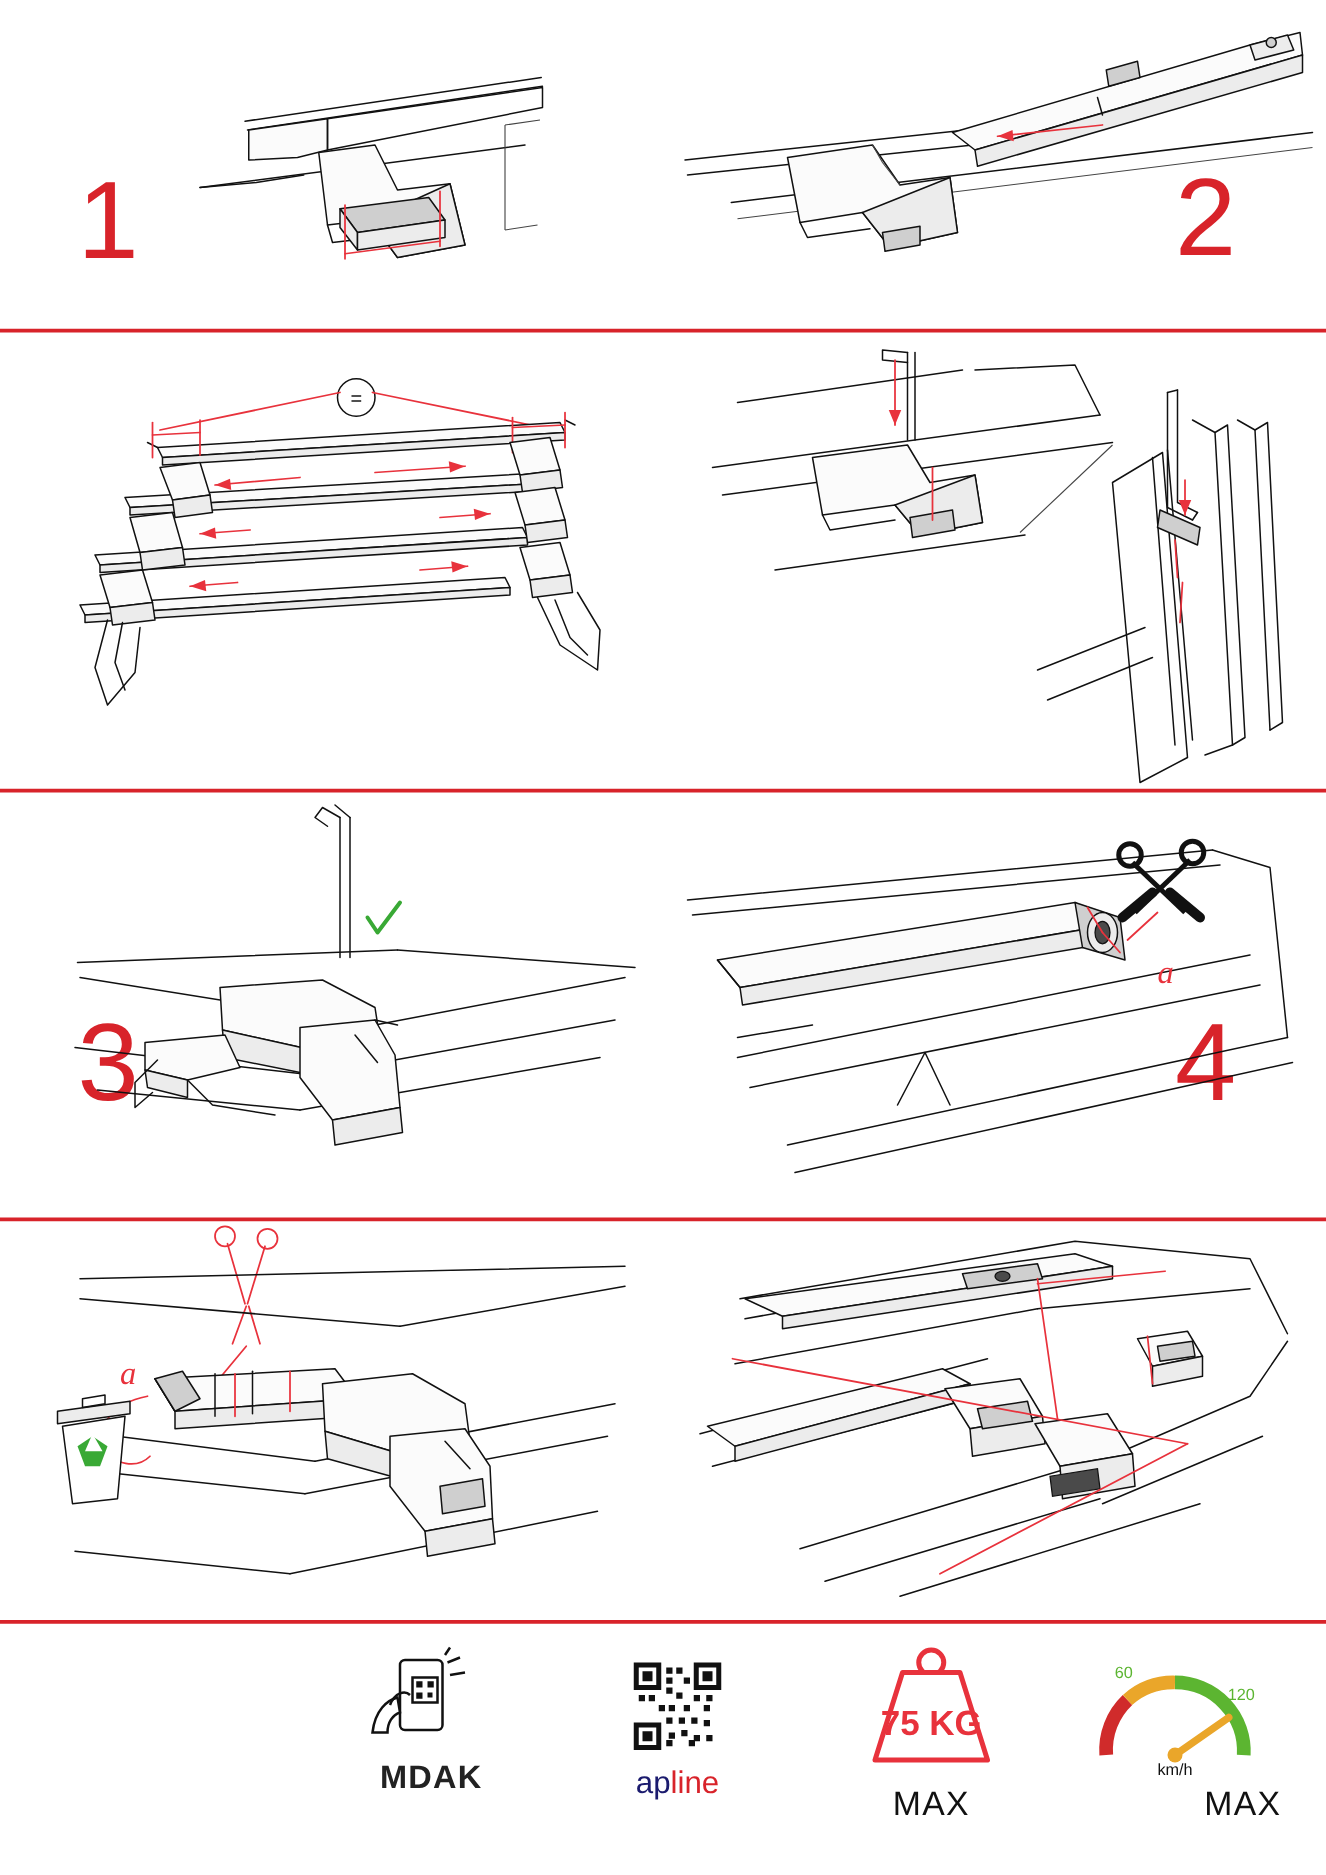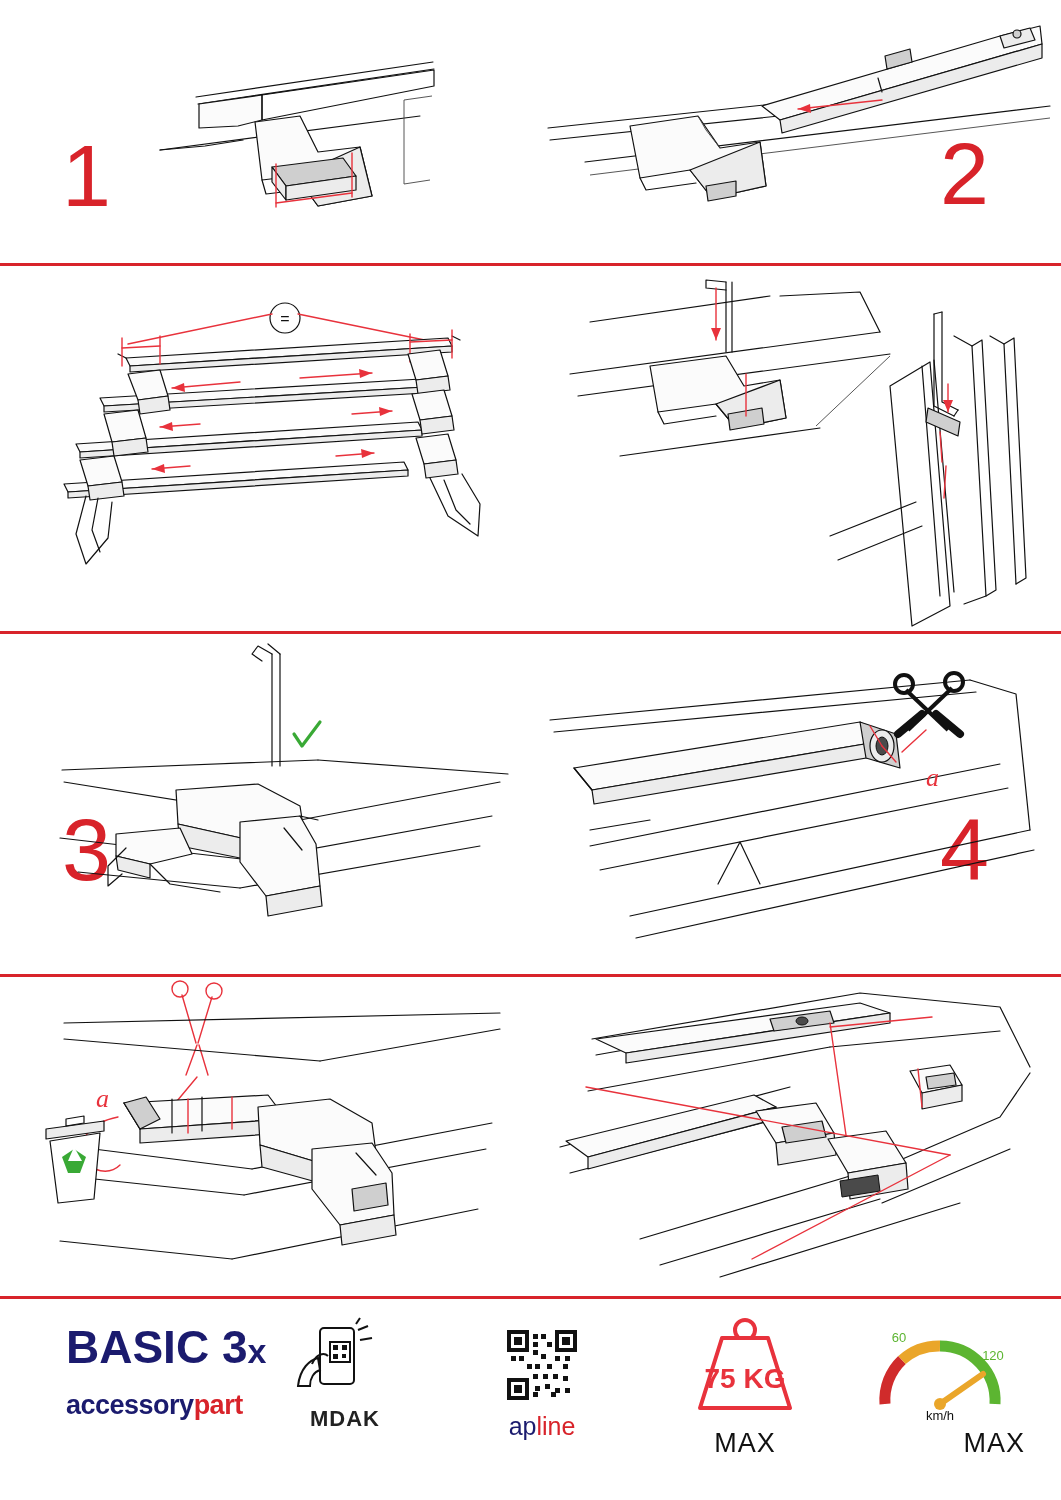--- a/index.html
+++ b/index.html
@@ -96,21 +96,21 @@
 
   .logo-mdak {
     position: absolute;
     left: 290px;
     top: 28px;
     width: 110px;
     text-align: center;
   }
   .logo-mdak .label {
     margin-top: 8px;
-    font-size: 22px;
+    font-size: 26px;
     font-weight: 600;
     letter-spacing: 1px;
     color: #222;
   }
   .logo-ipqi {
     position: absolute;
     left: 398px;
     top: 40px;
     width: 110px;
     text-align: center;
@@ -535,28 +535,20 @@
         <path class="red" d="M56 110 L420 178"></path>
         <path class="red" d="M420 178 L222 282"></path>
         <path class="red" d="M300 46 L316 158"></path>
         <path class="red" d="M388 92 L392 130"></path>
       </svg>
     </div>
   </div>
 
   <div class="footer">
 
-    <div class="brand-block">
-      <div class="brand-basic">
-        <span>BASIC 3</span><span class="x">x</span>
-      </div>
-      <div class="brand-accessory">
-        <span>accessory</span><span class="part">part</span>
-      </div>
-    </div>
 
     <div class="logo-mdak">
       <svg width="110" height="74" viewBox="0 0 110 74">
         <rect x="30" y="4" width="34" height="56" rx="4" fill="#fff" stroke="#111" stroke-width="2"></rect>
         <rect x="40" y="18" width="20" height="20" fill="none" stroke="#111" stroke-width="2"></rect>
         <rect x="43" y="21" width="5" height="5" fill="#111"></rect>
         <rect x="52" y="21" width="5" height="5" fill="#111"></rect>
         <rect x="43" y="30" width="5" height="5" fill="#111"></rect>
         <rect x="52" y="30" width="4" height="4" fill="#111"></rect>
         <path d="M8 62 C10 44 20 36 28 34 L30 46 C24 48 20 54 20 62 Z" fill="#fff" stroke="#111" stroke-width="2"></path>

